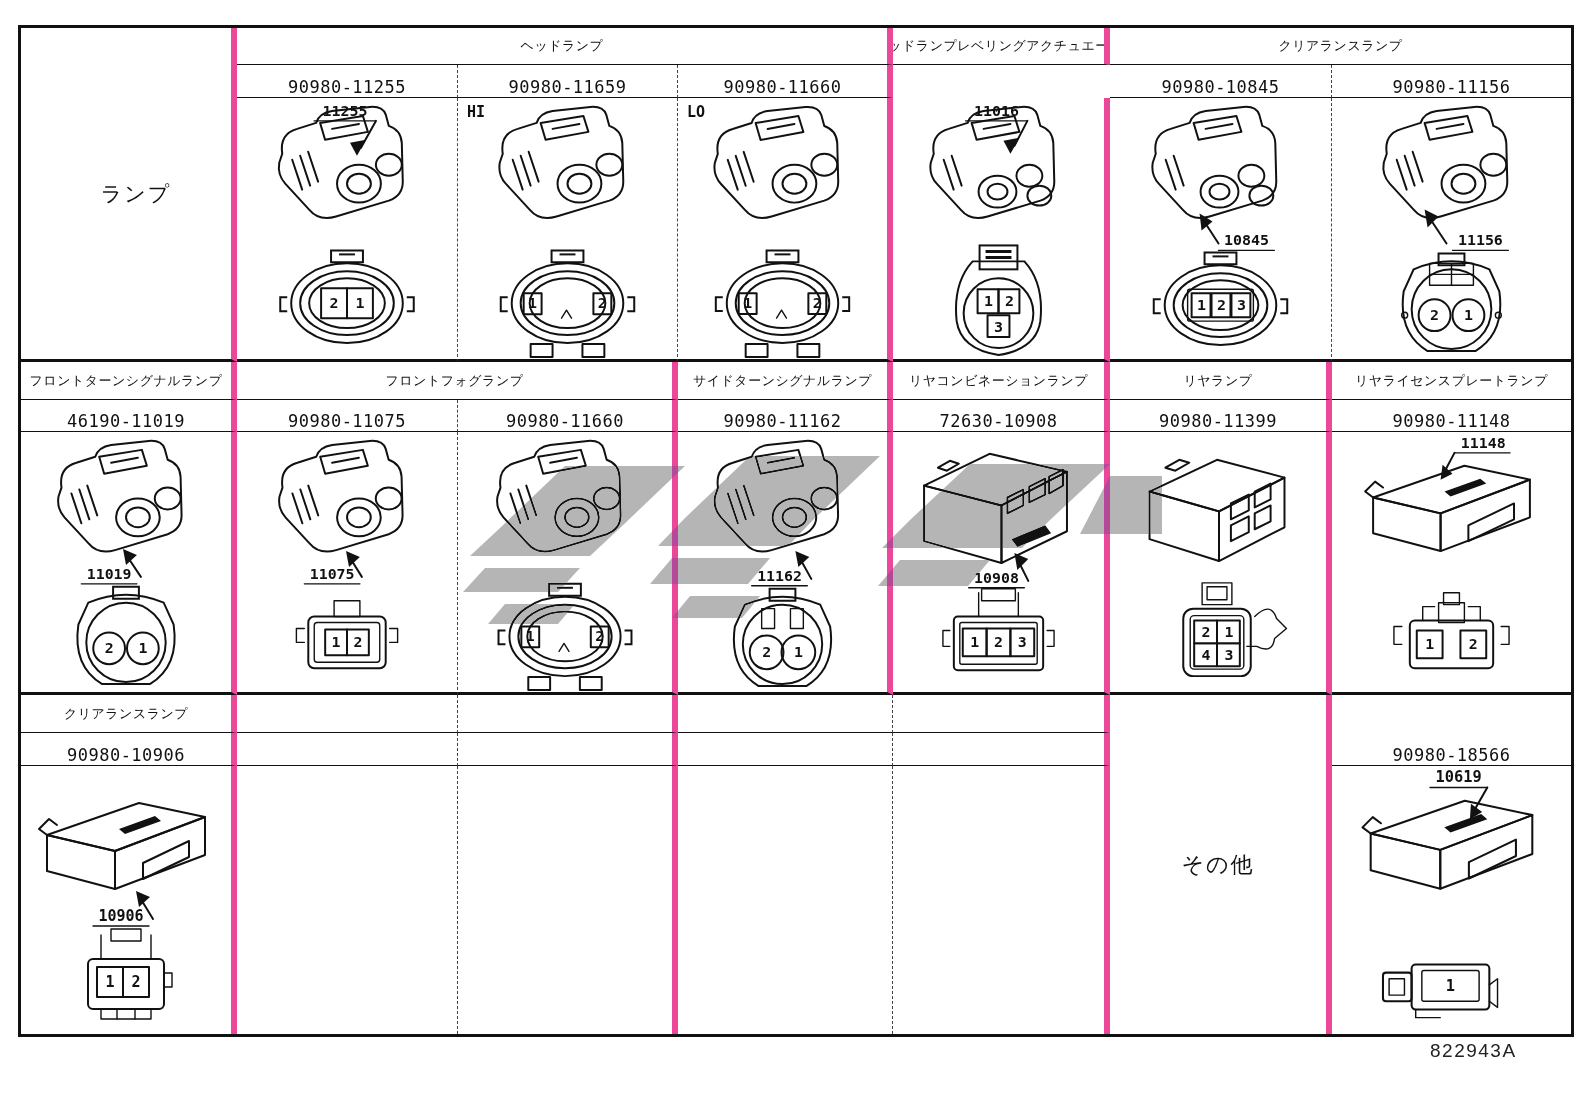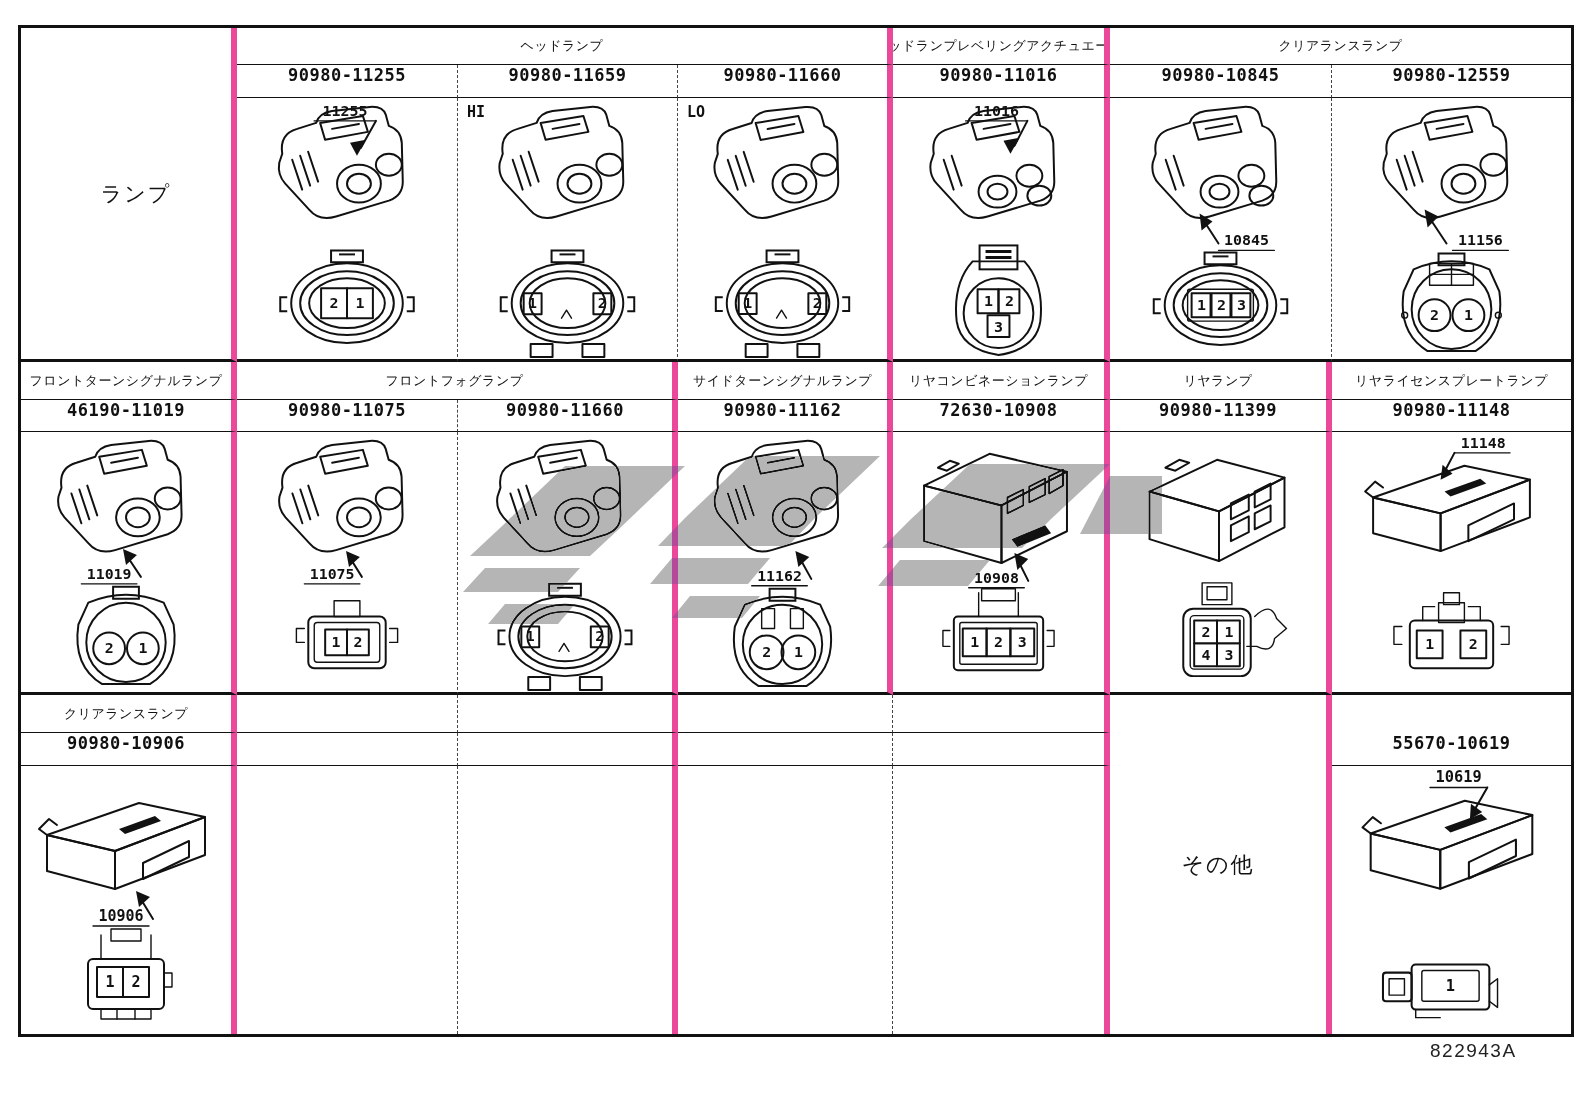--- a/index.html
+++ b/index.html
@@ -11,22 +11,22 @@
          display:grid;
          grid-template-columns:216px 221px 220px 215px 217px 222px 1fr;
          grid-template-rows:37px 33px 264px 38px 32px 263px 38px 33px 1fr;}
   .cell{position:relative;box-sizing:border-box;background:transparent;min-width:0;min-height:0;}
   .bR{border-right:6px solid #ec4899;}
   .bRd{border-right:1px dashed #444;}
   .bB{border-bottom:1px solid #111;}
   .bB3{border-bottom:3px solid #111;}
   .hdr{display:flex;align-items:center;justify-content:center;
        font-size:13px;letter-spacing:0.5px;white-space:nowrap;overflow:hidden;}
-  .part{display:flex;align-items:flex-start;justify-content:center;
-        font-family:"DejaVu Sans Mono",monospace;font-weight:bold;font-size:17px;letter-spacing:0.5px;}
+  .part{display:flex;align-items:flex-end;justify-content:center;
+        font-family:"DejaVu Sans Mono",monospace;font-weight:normal;font-size:17px;letter-spacing:0.5px;}
   .biglabel{display:flex;align-items:center;justify-content:center;font-size:21px;letter-spacing:2px;padding-left:20px;}
   .tag{position:absolute;top:5px;left:9px;font-family:"DejaVu Sans Mono",monospace;
        font-weight:bold;font-size:15px;z-index:2;}
   .art{width:100%;height:100%;display:block;}
   .ln{fill:none;stroke:#111;stroke-width:2;stroke-linejoin:round;stroke-linecap:round;}
   .lt{fill:none;stroke:#111;stroke-width:1.4;stroke-linejoin:round;stroke-linecap:round;}
   .t{font-family:"DejaVu Sans Mono",monospace;font-weight:bold;font-size:15px;fill:#111;text-anchor:middle;}
   .ah{fill:#111;stroke:none;}
   
   #wm{position:absolute;left:450px;top:456px;width:712px;height:192px;z-index:9;
@@ -130,28 +130,25 @@
 
     <div class="cell part bRd bB" style="grid-area:2/2/3/3">
         <span>90980-11255</span>
       </div>
     <div class="cell part bRd bB" style="grid-area:2/3/3/4">
         <span>90980-11659</span>
       </div>
     <div class="cell part bR bB" style="grid-area:2/4/3/5">
         <span>90980-11660</span>
       </div>
-    <div class="cell part bR bB" style="grid-area:2/5/3/6">
-        <span>90980-11016</span>
-      </div>
     <div class="cell part bRd bB" style="grid-area:2/6/3/7">
         <span>90980-10845</span>
       </div>
     <div class="cell part bB" style="grid-area:2/7/3/8">
-        <span>90980-12559</span>
+        <span>90980-11156</span>
       </div>
 
     <div class="cell bRd bB3" style="grid-area:3/2/4/3">
       <svg class="art" viewBox="0 0 210 262">
         <use href="#iso-round2"></use>
         <text class="t" x="103" y="18">11255</text>
         <line class="lt" x1="72" y1="23" x2="134" y2="23"></line>
           <line class="ln" x1="134" y1="23" x2="119" y2="50"></line>
         <polygon class="ah" points="115,58 124,42 108,45"></polygon>
         <use href="#shell-oval" transform="translate(105,206)"></use>
@@ -430,21 +427,21 @@
     </div>
 
     <div class="cell part bR bB" style="grid-area:8/1/9/2">
         <span>90980-10906</span>
       </div>
     <div class="cell bRd bB" style="grid-area:8/2/9/3"></div>
     <div class="cell bR bB" style="grid-area:8/3/9/4"></div>
     <div class="cell bRd bB" style="grid-area:8/4/9/5"></div>
     <div class="cell bR bB" style="grid-area:8/5/9/6"></div>
     <div class="cell part bB" style="grid-area:8/7/9/8">
-        <span>55670-10619</span>
+        <span>90980-18566</span>
       </div>
 
     <div class="cell bR" style="grid-area:9/1/10/2">
       <svg class="art" viewBox="0 0 210 262">
         <use href="#iso-boxflat"></use>
         <text class="t" x="100" y="152">10906</text>
         <line class="lt" x1="72" y1="157" x2="128" y2="157"></line>
           <line class="ln" x1="132" y1="150" x2="121" y2="132"></line>
         <polygon class="ah" points="115,122 129,128 118,138"></polygon>
         <g>

